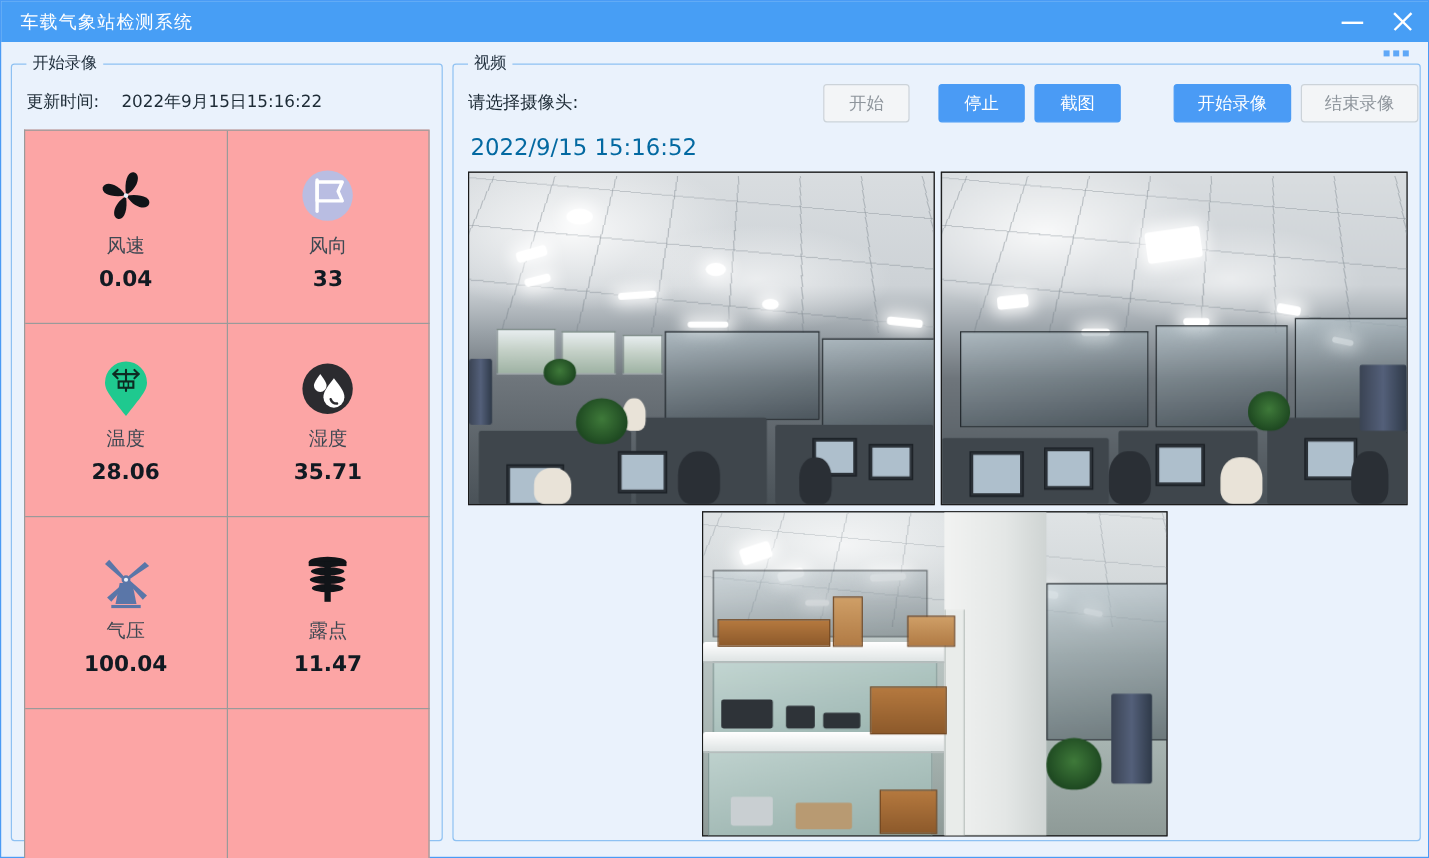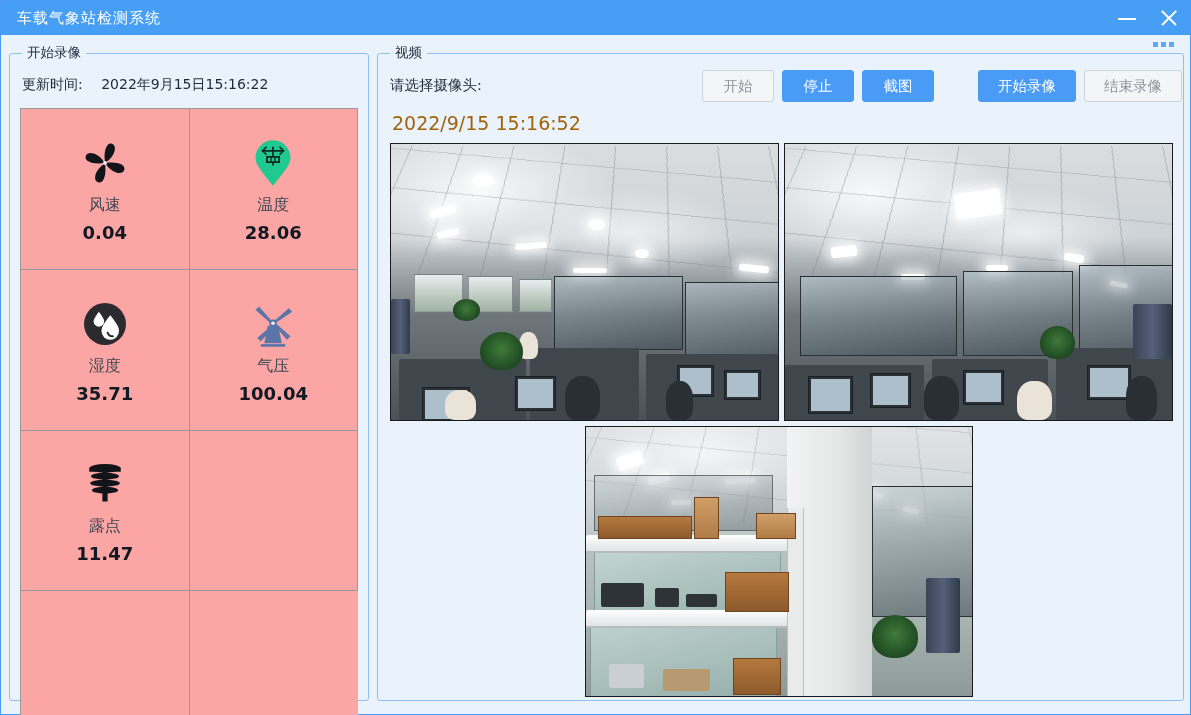--- a/index.html
+++ b/index.html
@@ -101,27 +101,27 @@
     transform:rotate(45deg);
   }
   .btn{
     position:absolute;top:16px;height:32px;border-radius:3px;font-size:14.5px;
     display:flex;align-items:center;justify-content:center;cursor:pointer;
     box-sizing:border-box;
     font-family:"DejaVu Sans","Liberation Sans",sans-serif;
   }
   .btn.primary{background:#4a9bf5;color:#ffffff;border:1px solid #4a9bf5;}
   .btn.plain{background:#f3f5f7;color:#8e959c;border:1px solid #ccd3d9;}
-  #btn-start{left:324px;width:72px;}
+  #btn-start{left:308px;width:72px;}
   #btn-stop{left:404px;width:72px;}
   #btn-shot{left:484px;width:72px;}
   #btn-rec-start{left:600px;width:98px;}
   #btn-rec-stop{left:706px;width:98px;}
   .vid-time{
-    position:absolute;left:14px;top:58px;font-size:19px;color:#a16207;
+    position:absolute;left:14px;top:58px;font-size:19px;color:#0369a1;
     font-family:"DejaVu Sans","Liberation Sans",sans-serif;
   }
   
   .frame{position:absolute;overflow:hidden;background:#6f7479;border:1px solid #1a1a1a;box-sizing:border-box;}
   #frame-1{left:12px;top:89px;width:389px;height:278px;}
   #frame-2{left:406px;top:89px;width:389px;height:278px;}
   #frame-3{left:207px;top:372px;width:388px;height:271px;}
   .scene{position:absolute;inset:0;}
 
   
@@ -215,20 +215,33 @@
               <path d="M32 33 C34 46 30 56 24 54 C18 52 20 40 31 33 Z"></path>
               <path d="M31 32 C18 34 8 30 10 24 C12 18 24 20 31 31 Z"></path>
               <circle cx="32" cy="32" r="2.2" fill="#e9f1fb"></circle>
             </g>
           </svg>
         </div>
         <div class="name">风速</div>
         <div class="value">0.04</div>
       </div>
 
+      <div class="cell">
+        <div class="icon">
+          <svg width="56" height="56" viewBox="0 0 64 64">
+            <circle cx="32" cy="32" r="24" fill="#b9bde2"></circle>
+            <g fill="none" stroke="#ffffff" stroke-width="3.2" stroke-linejoin="round" stroke-linecap="round">
+              <path d="M22 17 V47"></path>
+              <path d="M22 19 H46 L42 28 L46 37 H22 Z"></path>
+            </g>
+          </svg>
+        </div>
+        <div class="name">风向</div>
+        <div class="value">33</div>
+      </div>
 
       <div class="cell">
         <div class="icon">
           <svg width="56" height="56" viewBox="0 0 64 64">
             <path d="M32 58 C18 40 12 34 12 26 A20 20 0 0 1 52 26 C52 34 46 40 32 58 Z" fill="#1fc98f"></path>
             <g stroke="#0d2b22" stroke-width="2" fill="none" stroke-linecap="round">
               <path d="M20 18 H44"></path>
               <path d="M32 14 V34"></path>
               <path d="M20 18 L24 14 M20 18 L24 22"></path>
               <path d="M44 18 L40 14 M44 18 L40 22"></path>

